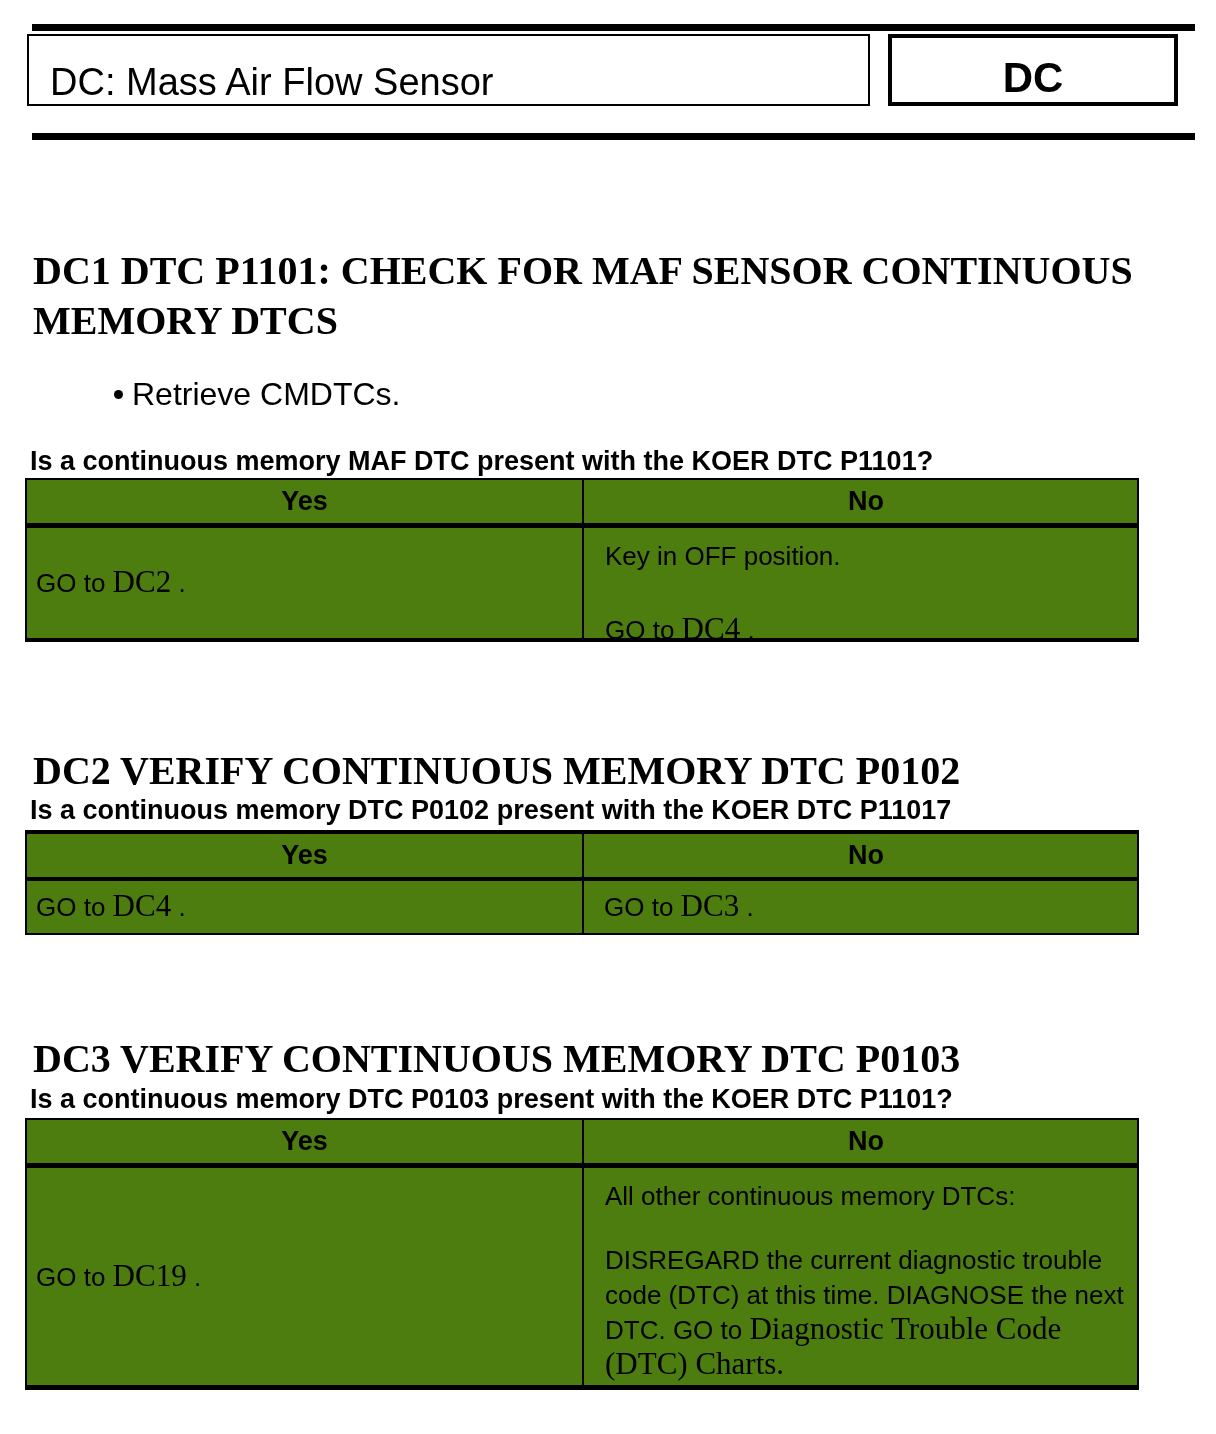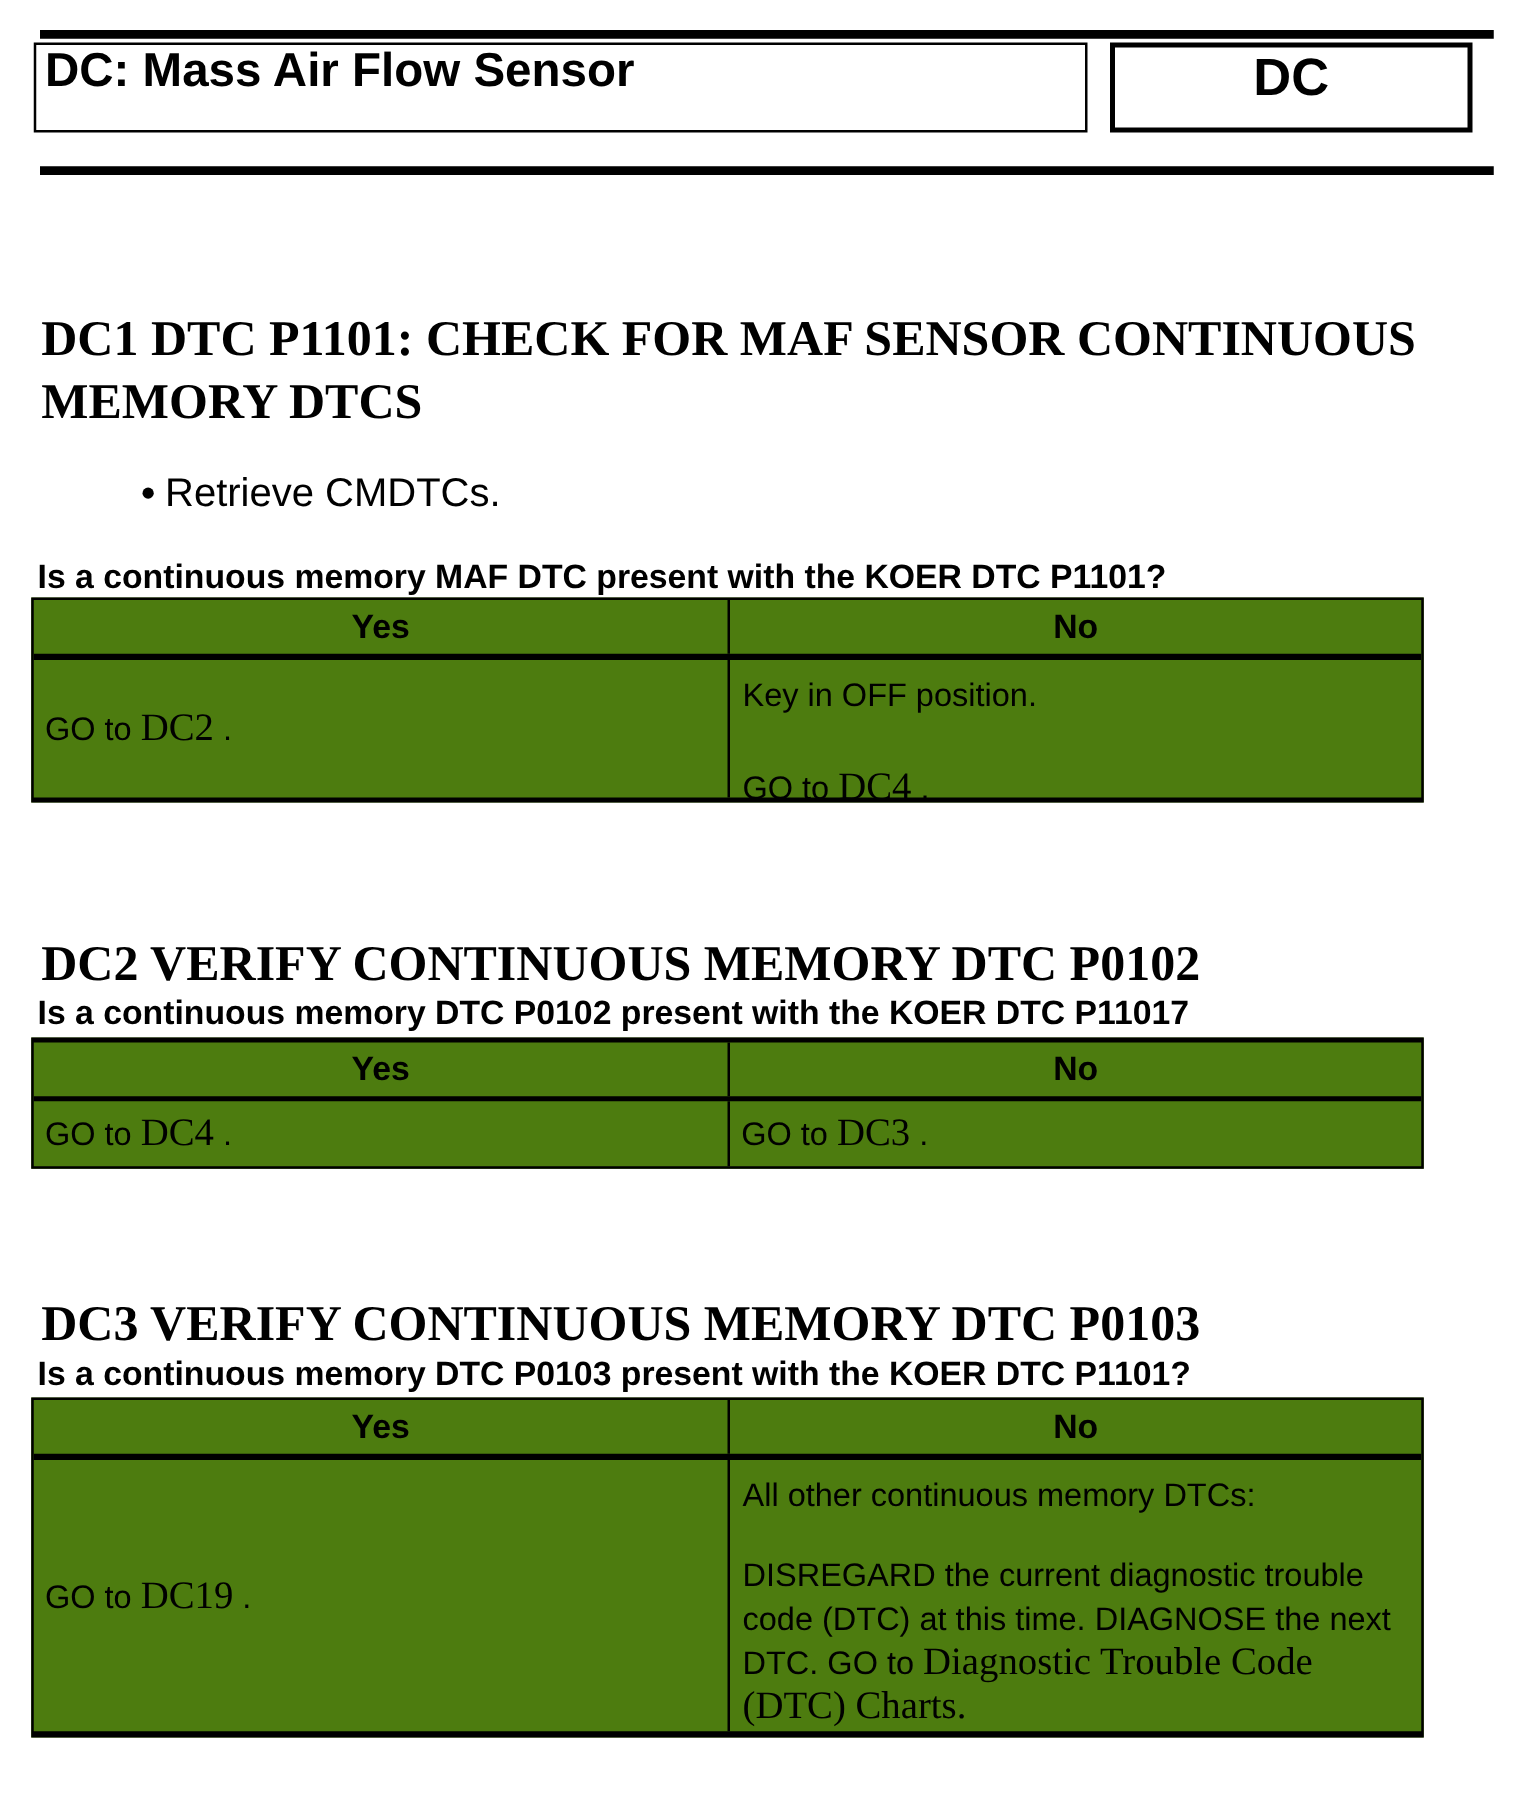--- a/index.html
+++ b/index.html
@@ -6,26 +6,26 @@
   body{
     width:1216px;height:1434px;position:relative;
     font-family:"Liberation Sans",sans-serif;color:#000;
     -webkit-font-smoothing:none;
   }
   .abs{position:absolute;}
   .rule{background:#000;height:7px;}
   
   .header-box{display:flex;align-items:stretch;}
   .hb-left{
-    flex:1;border:2px solid #000;display:flex;align-items:flex-start;
-    padding-left:7px;font-size:38px;font-weight:bold;letter-spacing:0px;
+    flex:1;border:2px solid #000;display:flex;align-items:flex-end;
+    padding-left:21px;font-size:38px;font-weight:normal;letter-spacing:0px;
   }
   .hb-right{
     width:282px;border:4px solid #000;margin-left:18px;
-    display:flex;align-items:flex-start;justify-content:center;
+    display:flex;align-items:flex-end;justify-content:center;
     font-size:42px;font-weight:bold;
   }
   
   .sec-heading{
     font-family:"Liberation Serif",serif;font-weight:bold;
     font-size:40px;line-height:50px;max-width:1125px;
   }
   .question{font-size:27px;font-weight:bold;}
   .bullet-row{display:flex;align-items:center;font-size:32px;}
   .bullet-dot{
@@ -38,21 +38,21 @@
     background:#4d7c0f;
   }
   .qrow{display:flex;align-items:stretch;}
   .qhead{border-bottom:5px solid #000;}
   .qhead .qcell{
     display:flex;align-items:center;justify-content:center;
     font-weight:bold;font-size:27px;height:43px;
   }
   .qcell{box-sizing:border-box;}
   .qcell-yes{width:557px;border-right:2px solid #000;}
-  .qcell-no{flex:1;}
+  .qcell-no{flex:1;margin-left:11px;}
   .cell-pad{padding:12px 10px;}
   .vcenter{display:flex;align-items:center;padding-left:9px;}
   .cellline{font-size:26px;line-height:33px;}
   .cellpara{font-size:26px;line-height:35px;}
   .serif-link{
     font-family:"Liberation Serif",serif;font-size:31px;line-height:1;
     text-decoration:none;color:#000;
   }
   .gap-top-40{margin-top:40px;}
   .gap-top-30{margin-top:30px;}

